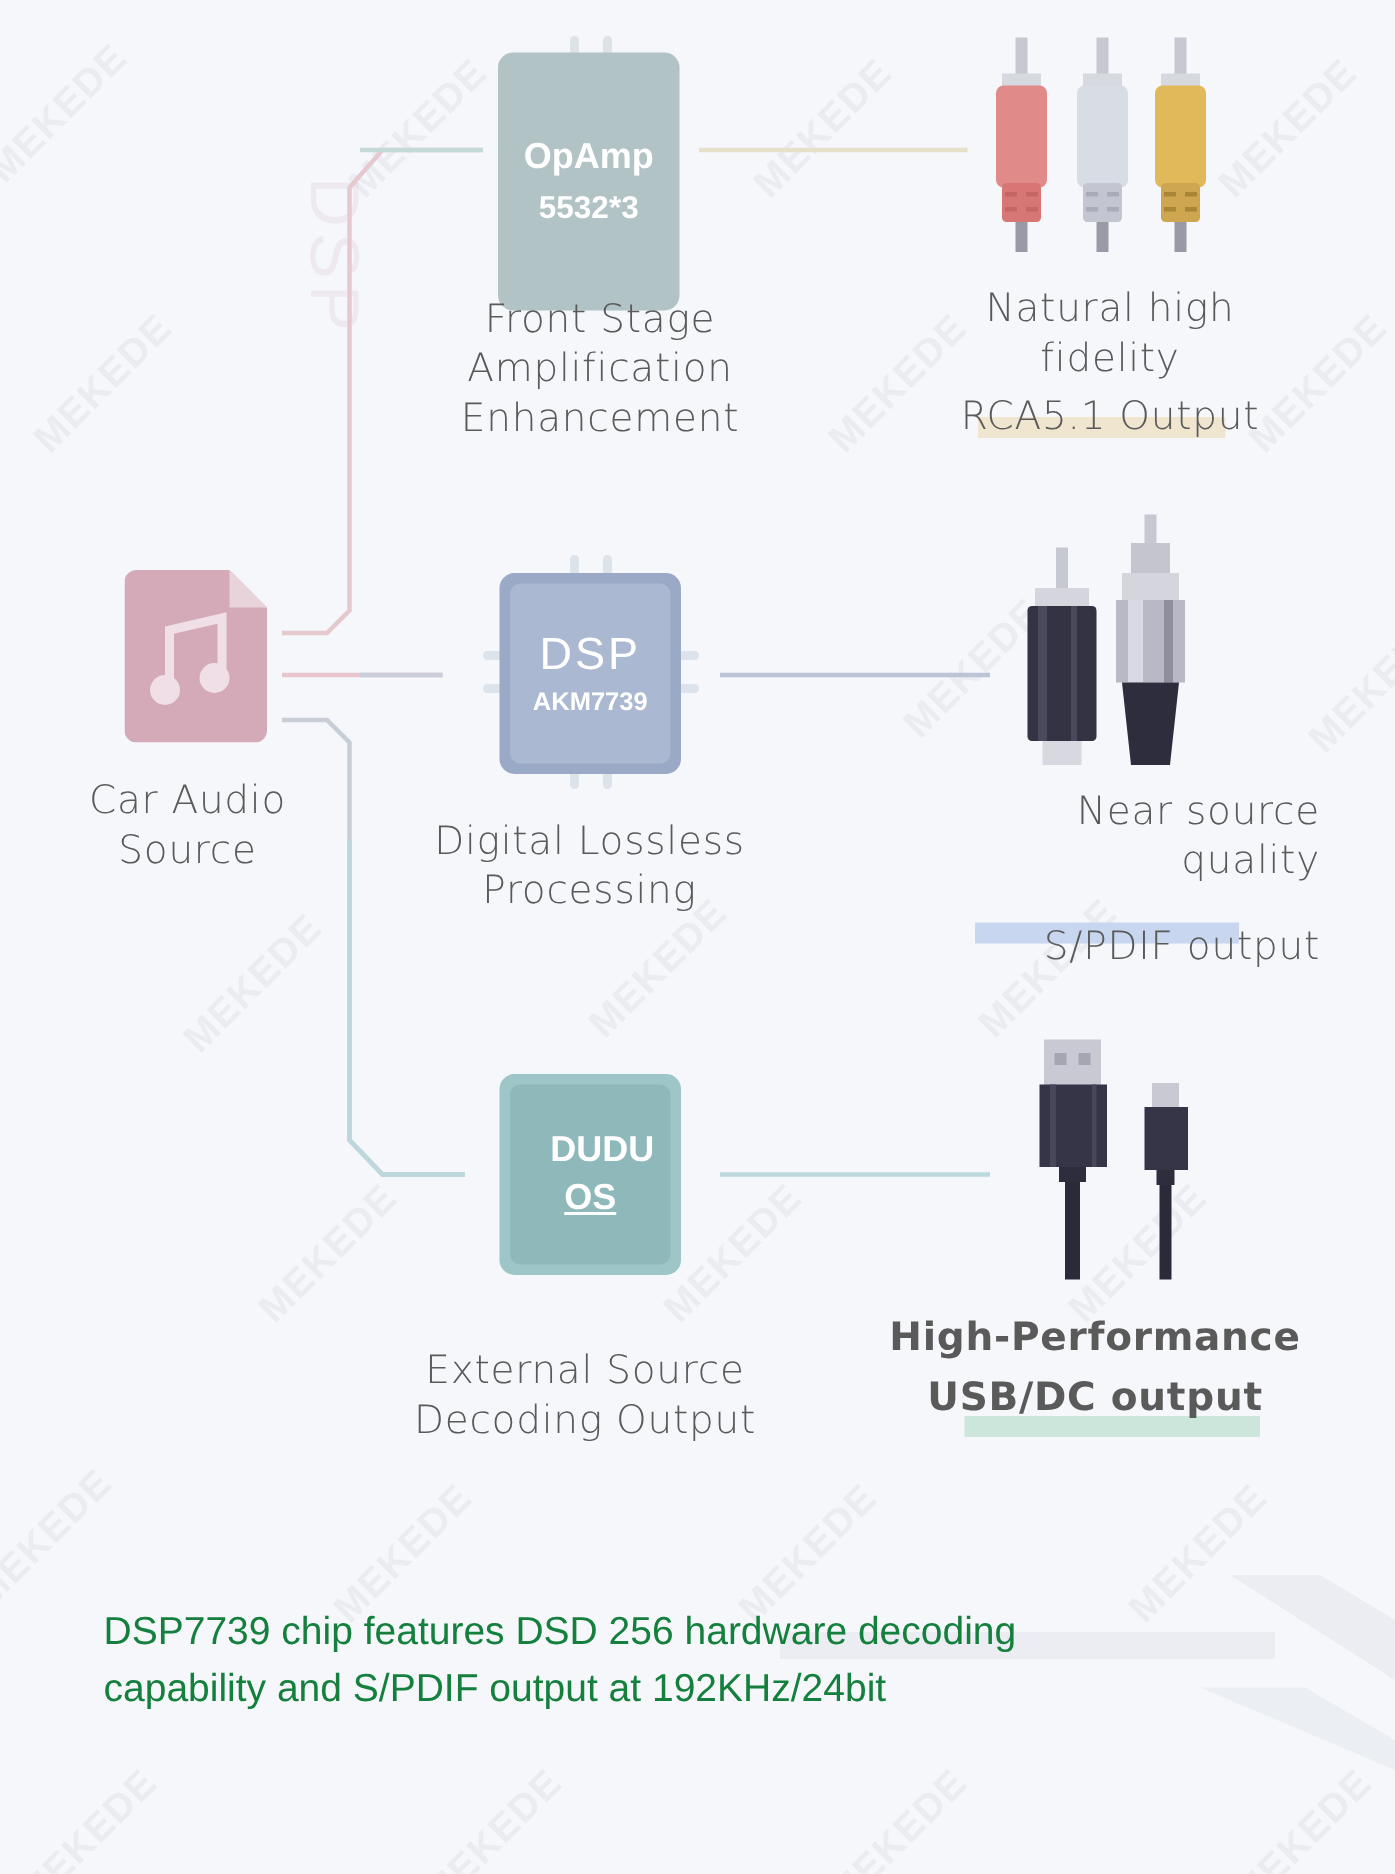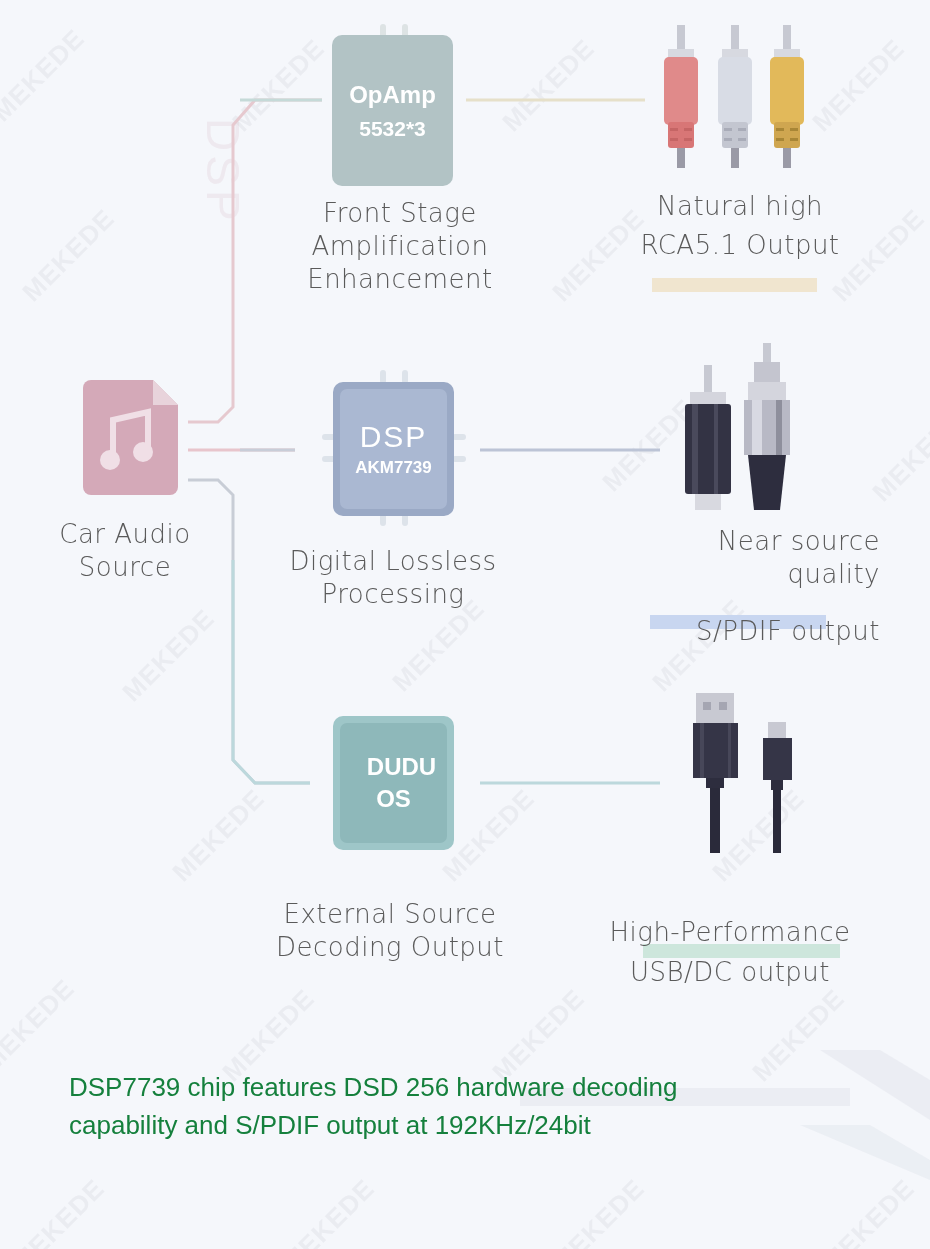--- a/index.html
+++ b/index.html
@@ -101,21 +101,21 @@
 </svg>
 <div class="label" style="left:30px;top:518px;width:190px;">
   <div>Car Audio</div>
   <div>Source</div>
 </div>
 
 <div class="pin" style="left:380px;top:24px;width:6px;height:14px;background:#dde3e4;"></div>
 <div class="pin" style="left:402px;top:24px;width:6px;height:14px;background:#dde3e4;"></div>
 <div class="pin" style="left:380px;top:165px;width:6px;height:14px;background:#dde3e4;"></div>
 <div class="pin" style="left:402px;top:165px;width:6px;height:14px;background:#dde3e4;"></div>
-<div class="chip" style="left:332px;top:35px;width:121px;height:151px;background:#b2c3c5;">
+<div class="chip" style="left:332px;top:35px;width:121px;height:172px;background:#b2c3c5;">
   <span style="font-size:24px;">OpAmp</span>
   <span style="font-size:21px;margin-top:8px;">5532*3</span>
 </div>
 <div class="label" style="left:270px;top:197px;width:260px;">
   <div>Front Stage</div>
   <div>Amplification</div>
   <div>Enhancement</div>
 </div>
 
 <div class="pin" style="left:380px;top:370px;width:6px;height:14px;"></div>
@@ -132,21 +132,21 @@
   <span style="font-size:17px;margin-top:4px;">AKM7739</span>
 </div>
 <div class="label" style="left:263px;top:545px;width:260px;">
   <div>Digital Lossless</div>
   <div>Processing</div>
 </div>
 
 <div class="chip" style="left:333px;top:716px;width:121px;height:134px;background:#9ec6c8;">
   <div class="inner" style="background:#8eb8ba;"></div>
   <span style="font-size:24px;margin-left:16px;">DUDU</span>
-  <span style="font-size:24px;margin-top:4px;">OS</span>
+  <span style="font-size:24px;margin-top:4px;text-decoration:underline;">OS</span>
 </div>
 <div class="label" style="left:255px;top:898px;width:270px;">
   <div>External Source</div>
   <div>Decoding Output</div>
 </div>
 
 <svg class="abs" style="left:660px;top:22px;" width="150" height="148" viewBox="0 0 150 148">
   <g>
     <rect x="17" y="3" width="8" height="26" fill="#c7c9d2"></rect>
     <rect x="8" y="27" width="26" height="10" fill="#d7d9e0"></rect>
@@ -177,20 +177,21 @@
     <rect x="10" y="106" width="8" height="3" fill="#a88636"></rect>
       <rect x="24" y="106" width="8" height="3" fill="#a88636"></rect>
     <rect x="10" y="116" width="8" height="3" fill="#a88636"></rect>
       <rect x="24" y="116" width="8" height="3" fill="#a88636"></rect>
     <rect x="17" y="126" width="8" height="20" fill="#9a9aa6"></rect>
   </g>
 </svg>
 <div class="hl" style="left:652px;top:278px;width:165px;background:#f0e5cf;"></div>
 <div class="label" style="left:600px;top:190px;width:280px;">
   <div>Natural high</div>
+  <div>fidelity</div>
   <div style="margin-top:6px;">RCA5.1 Output</div>
 </div>
 
 <svg class="abs" style="left:680px;top:340px;" width="130" height="175" viewBox="0 0 130 175">
   <rect x="24" y="25" width="8" height="30" fill="#c7c9d2"></rect>
   <rect x="10" y="52" width="36" height="14" fill="#d4d5dd"></rect>
   <rect x="5" y="64" width="46" height="90" rx="3" fill="#333344"></rect>
   <rect x="12" y="64" width="6" height="90" fill="#4a4a5c"></rect>
   <rect x="34" y="64" width="4" height="90" fill="#4a4a5c"></rect>
   <rect x="15" y="154" width="26" height="16" fill="#d8d9e0"></rect>
@@ -217,21 +218,21 @@
   <rect x="10" y="33" width="4" height="55" fill="#474759"></rect>
   <rect x="38" y="33" width="3" height="55" fill="#474759"></rect>
   <rect x="16" y="88" width="18" height="10" fill="#2d2d3e"></rect>
   <rect x="20" y="98" width="10" height="65" fill="#2a2a3a"></rect>
   <rect x="78" y="32" width="18" height="18" fill="#c8c9d2"></rect>
   <rect x="73" y="48" width="29" height="42" fill="#353547"></rect>
   <rect x="81" y="90" width="12" height="10" fill="#2d2d3e"></rect>
   <rect x="83" y="100" width="8" height="63" fill="#2a2a3a"></rect>
 </svg>
 <div class="hl" style="left:643px;top:944px;width:197px;background:#cde6dc;"></div>
-<div class="label" style="left:580px;top:916px;width:300px;">
+<div class="label" style="left:580px;top:876px;width:300px;font-weight:bold;">
   <div>High-Performance</div>
   <div style="margin-top:7px;">USB/DC output</div>
 </div>
 
 <div class="desc">
   <div>DSP7739 chip features DSD 256 hardware decoding</div>
   <div>capability and S/PDIF output at 192KHz/24bit</div>
 </div>
 
 </body></html>

